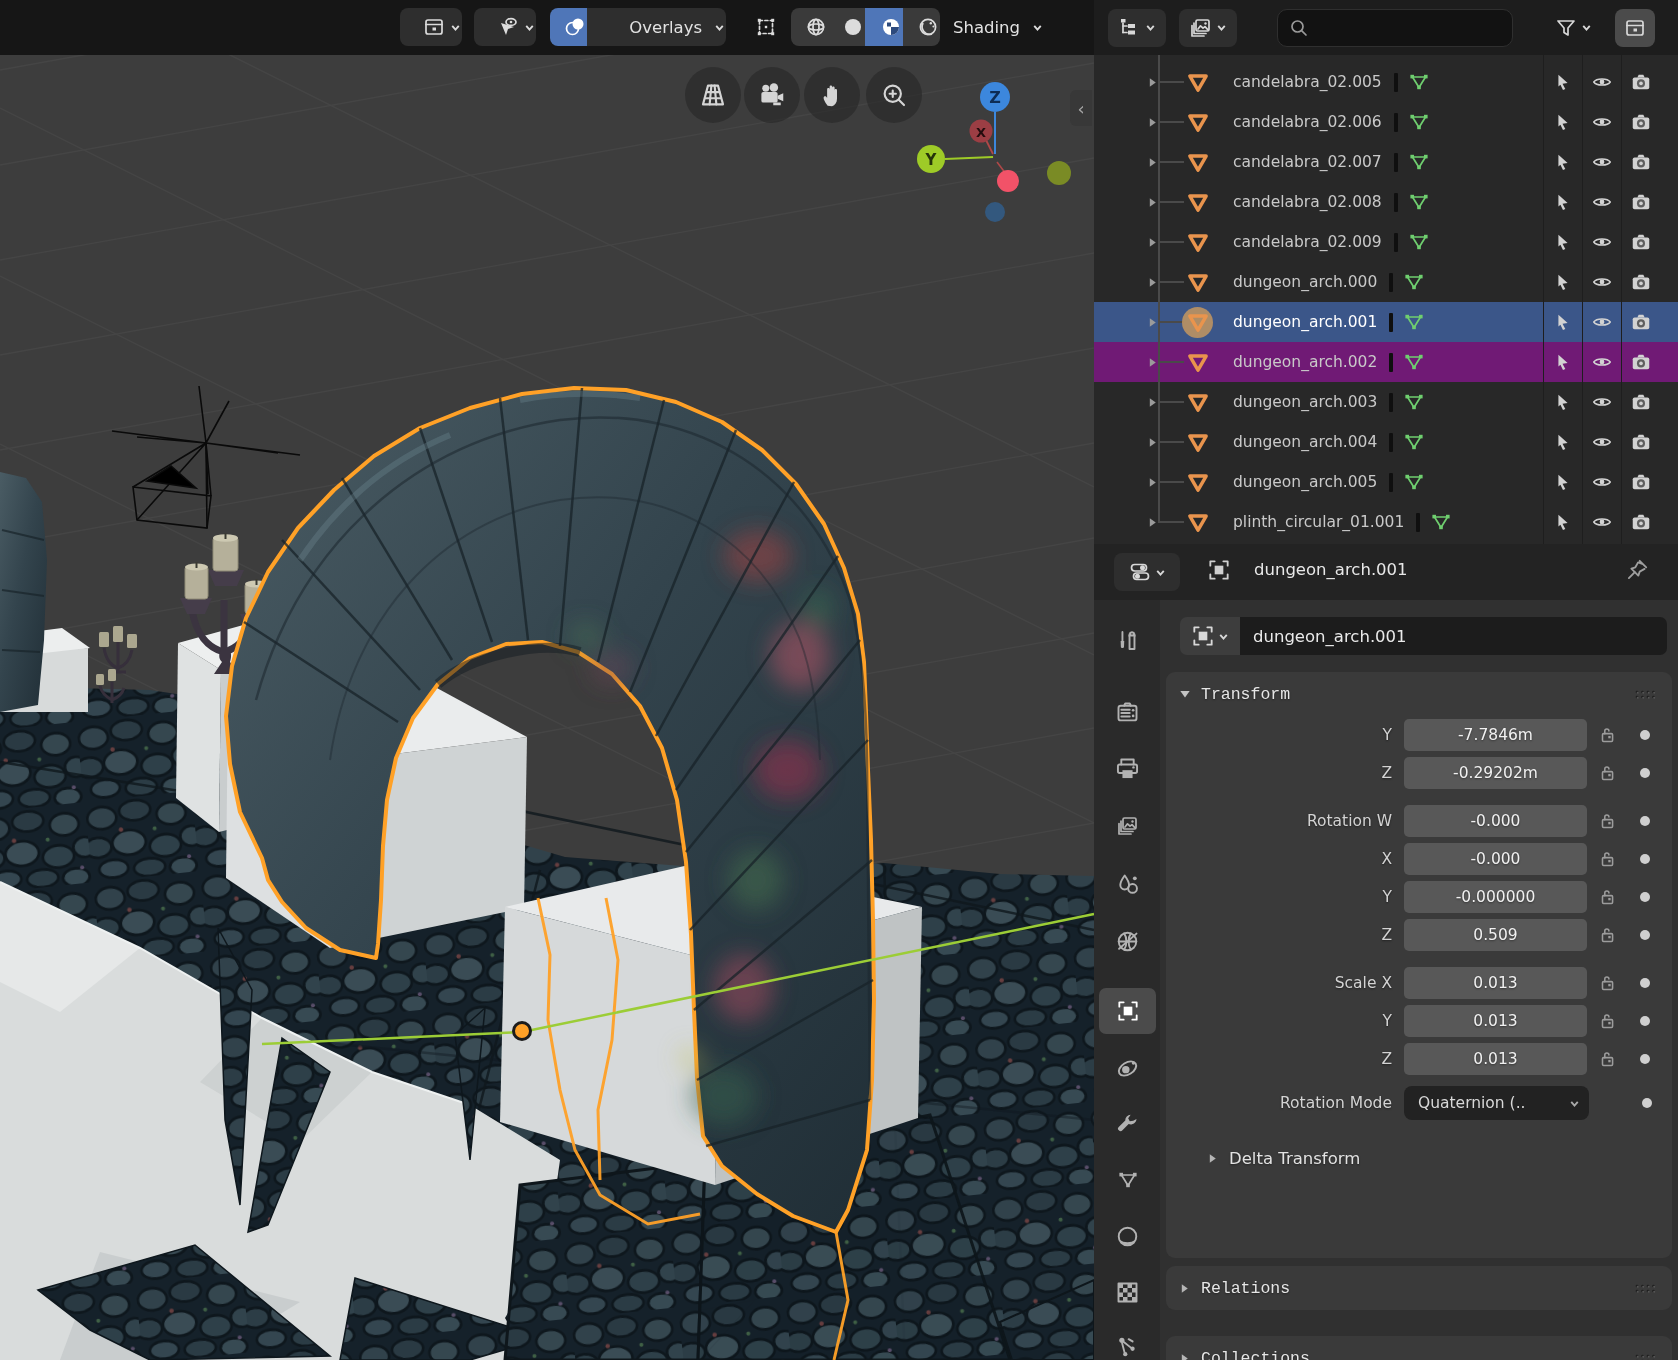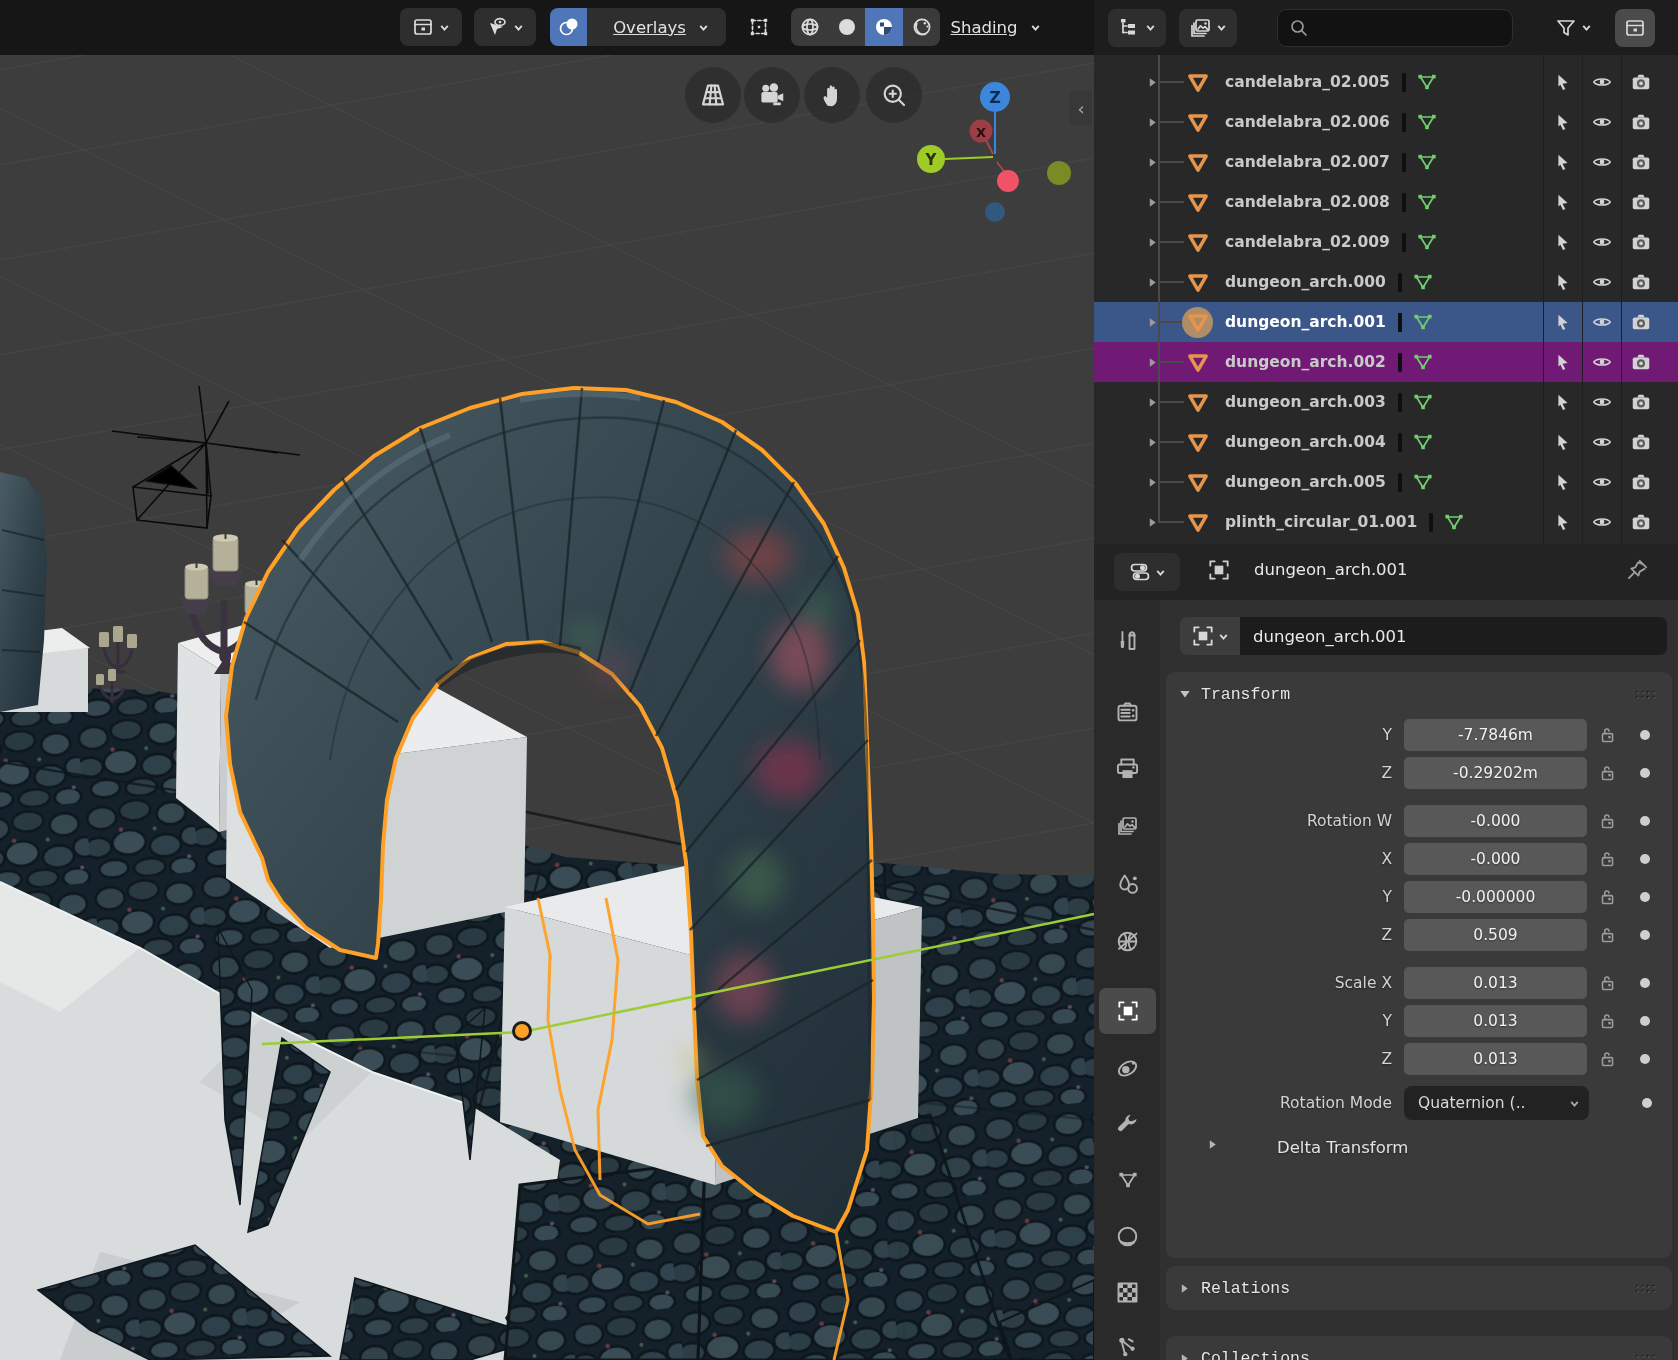--- a/index.html
+++ b/index.html
@@ -7,21 +7,21 @@
        font-family:"DejaVu Sans","Liberation Sans",sans-serif;color:#d6d6d6;
        -webkit-font-smoothing:antialiased;}
   .abs{position:absolute;}
   svg{display:block;}
 
   
   #viewport{left:0;top:0;width:1094px;height:1360px;background:#3d3d3d;overflow:hidden;}
   #scene{position:absolute;left:0;top:0;}
   #vp-header{position:absolute;left:0;top:0;width:1094px;height:55px;background:#161616;z-index:5;}
   .hbtn{position:absolute;top:8px;height:38px;background:#2e2e2e;border-radius:8px;
-        display:flex;align-items:center;justify-content:center;color:#dcdcdc;gap:2px;text-decoration:underline;}
+        display:flex;align-items:center;justify-content:flex-end;color:#dcdcdc;gap:2px;}
   .hbtn .chev{margin-left:1px;}
   .seg-blue{background:var(--accent);color:#fff;}
   .hlabel{font-size:16.5px;color:#e2e2e2;padding:0 8px 0 10px;}
   .navbtn{position:absolute;width:56px;height:56px;border-radius:50%;background:rgba(38,38,38,.62);
           display:flex;align-items:center;justify-content:center;color:#d5d5d5;z-index:4;}
   #axis-gizmo{position:absolute;left:905px;top:70px;z-index:4;}
   #region-collapse{position:absolute;left:1070px;top:90px;width:22px;height:36px;background:#383838;
           border-radius:6px 0 0 6px;color:#a5a5a5;display:flex;align-items:center;justify-content:center;
           font-size:18px;z-index:4;}
 
@@ -36,21 +36,21 @@
   #outliner-search input{background:transparent;border:none;outline:none;color:#d8d8d8;
         font-family:inherit;font-size:15px;width:180px;}
   #outliner-rows{position:absolute;left:0;top:55px;right:0;bottom:0;}
   .o-row{position:absolute;left:0;width:584px;height:40px;display:flex;align-items:center;font-size:15.5px;color:#c9c9c9;}
   .o-row.sel{background:#701a75;}
   .o-row.active{background:var(--select-blue);color:#fff;}
   .o-stub{position:absolute;left:64px;width:26px;height:1.5px;background:#4a4a4a;top:19px;}
   .o-exp{margin-left:52px;width:16px;color:#9b9b9b;z-index:1;display:flex;}
   .o-obj{margin-left:22px;width:27px;height:27px;color:var(--obj-orange);position:relative;display:flex;align-items:center;justify-content:center;}
   .o-obj .halo{position:absolute;inset:-2px;border-radius:50%;background:rgba(196,150,96,.85);}
-  .o-name{margin-left:14px;white-space:nowrap;font-weight:bold;}
+  .o-name{margin-left:22px;white-space:nowrap;}
   .o-bar{margin-left:12px;width:4px;height:19px;background:#0f0f0f;border-radius:1px;}
   .o-mesh{margin-left:9px;width:24px;height:24px;color:var(--mesh-green);}
   .o-col{position:absolute;top:0;height:40px;width:39px;display:flex;align-items:center;justify-content:center;color:#d2d2d2;}
   .o-divider{position:absolute;top:55px;bottom:0;width:1px;background:#1e1e1e;}
   #o-treeline{position:absolute;left:64px;top:55px;width:1.5px;height:466px;background:#4a4a4a;}
 
   
   #properties{left:1094px;top:544px;width:584px;height:816px;background:#303030;overflow:hidden;}
   #prop-header{position:absolute;left:0;top:0;right:0;height:56px;background:#232323;}
   #prop-tabs{position:absolute;left:0;top:56px;bottom:0;width:66px;background:#2a2a2a;}
@@ -74,21 +74,21 @@
         text-shadow:0 1px 2px rgba(0,0,0,.45);white-space:nowrap;}
   .t-field{width:183px;height:32px;background:#585858;border-radius:5px;display:flex;align-items:center;
         justify-content:center;font-size:15.5px;color:#f1f1f1;text-shadow:0 1px 2px rgba(0,0,0,.4);}
   .t-lock{margin-left:10px;width:22px;height:22px;color:#9c9c9c;display:flex;}
   .t-dot{margin-left:21px;width:10px;height:10px;border-radius:50%;background:#cfcfcf;flex:0 0 auto;}
   .t-gap{height:10px;}
   #rotmode-row{margin-top:6px;}
   #rotmode-dd{width:185px;height:34px;background:#222222;border-radius:8px;display:flex;align-items:center;
         padding:0 8px 0 14px;box-sizing:border-box;font-size:15.5px;color:#d8d8d8;}
   #rotmode-dd .chev{margin-left:auto;color:#aaa;}
-  .sub-row{display:flex;height:40px;padding-left:40px;margin-top:16px;gap:48px;}
+  .sub-row{display:flex;align-items:center;height:40px;padding-left:40px;margin-top:16px;}
   .sub-row .tri, .panel-head .tri-r{color:#b5b5b5;display:flex;margin-right:10px;}
   .sub-title{font-size:16.5px;color:#e3e3e3;text-shadow:0 1px 2px rgba(0,0,0,.4);}
   #relations-panel{top:666px;height:44px;}
   #collections-panel{top:736px;height:44px;}
   .chev{display:flex;color:inherit;}
 </style>
 </head>
 <body style="--accent: #4f76b8; --select-blue: #3b5689; --obj-orange: #e9944d; --mesh-green: #6fcf6f;">
 
 <div id="viewport" class="abs">

